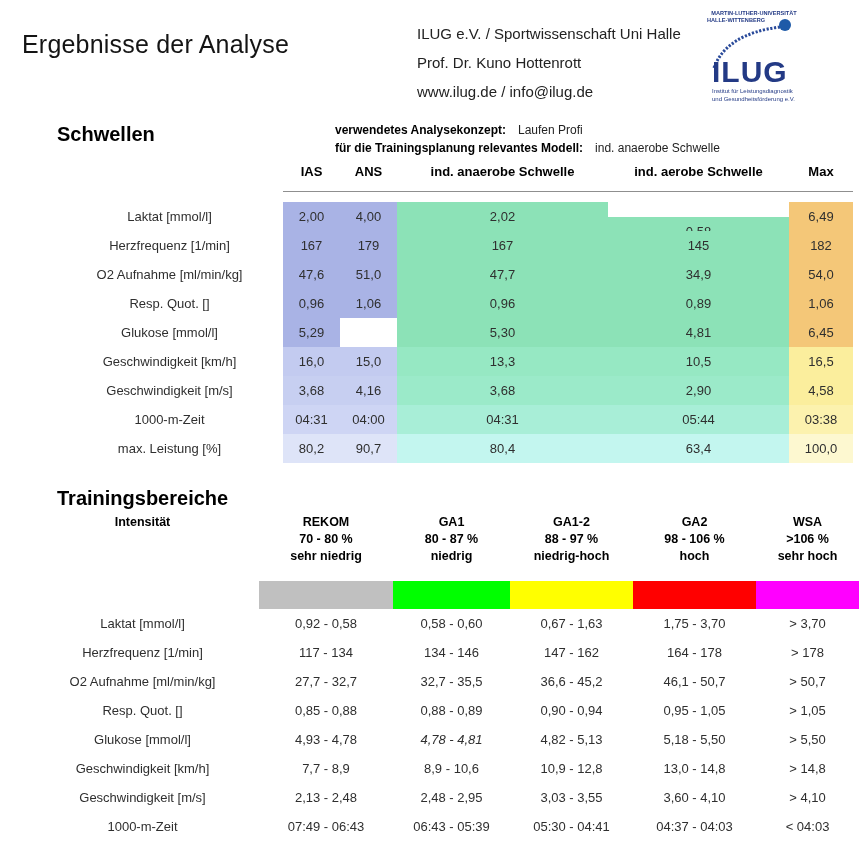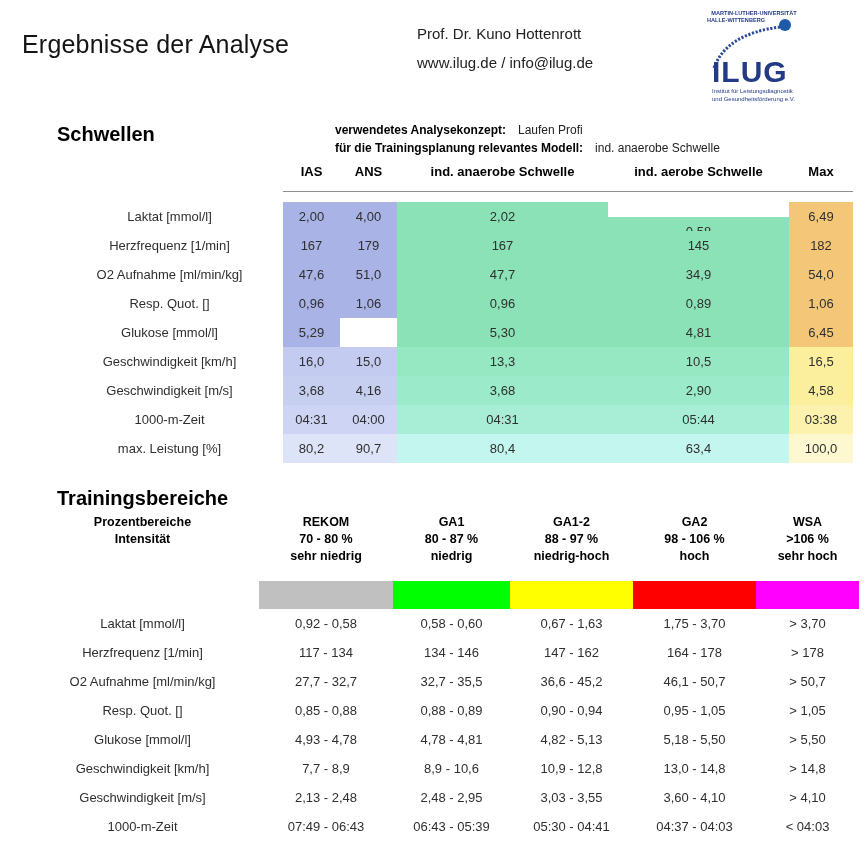--- a/index.html
+++ b/index.html
@@ -23,20 +23,21 @@
   svg text{font-family:"Liberation Sans","DejaVu Sans",sans-serif;}
 </style>
 </head>
 <body>
 
 <div id="page">
 
   <div class="abs page-title" style="left:22px;top:30px;">Ergebnisse der Analyse</div>
 
   <div class="abs" style="left:417px;top:19px;">
+    <div class="org-line">ILUG e.V. / Sportwissenschaft Uni Halle</div>
     <div class="org-line">Prof. Dr. Kuno Hottenrott</div>
     <div class="org-line">www.ilug.de / info@ilug.de</div>
   </div>
 
   <div class="abs" style="left:698px;top:6px;width:112px;height:102px;">
     <svg width="112" height="102" viewBox="0 0 112 102">
       <text x="56" y="9" font-size="5.6" font-weight="bold" fill="#233a85" text-anchor="middle" id="logo-top1">MARTIN-LUTHER-UNIVERSITÄT</text>
       <text x="38" y="16" font-size="5.6" font-weight="bold" fill="#233a85" text-anchor="middle" id="logo-top2">HALLE-WITTENBERG</text>
       <path d="M 16 62 Q 28 28 82 21" fill="none" stroke="#2a4a9a" stroke-width="3" stroke-dasharray="2.2,1.6"></path>
       <circle cx="87" cy="19" r="6" fill="#1e5aa8"></circle>
@@ -119,21 +120,20 @@
       <div class="abs cell" style="left: 340px; top: 434px; width: 57px; height: 29px; background: rgb(222, 228, 248);">90,7</div>
       <div class="abs cell" style="left: 397px; top: 434px; width: 211px; height: 29px; background: rgb(195, 246, 239);">80,4</div>
       <div class="abs cell" style="left: 608px; top: 434px; width: 181px; height: 29px; background: rgb(195, 246, 239);">63,4</div>
       <div class="abs cell" style="left: 789px; top: 434px; width: 64px; height: 29px; background: rgb(253, 248, 208);">100,0</div>
     </div>
 
   <div class="abs section-heading" style="left:57px;top:487px;">Trainingsbereiche</div>
 
   <div id="t2-headers">
       <div class="abs zone-head" style="left: 0px; top: 514px; width: 259px; padding-left: 26px; box-sizing: border-box;">
-        <div class="abs zone-head" style="position: static;">Prozentbereiche</div>
         <div class="abs zone-head" style="position: static;">Intensität</div>
       </div>
       <div class="abs zone-head" style="left: 259px; top: 514px; width: 134px;">
         <div class="abs zone-head" style="position: static;">REKOM</div>
         <div class="abs zone-head" style="position: static;">70 - 80 %</div>
         <div class="abs zone-head" style="position: static;">sehr niedrig</div>
       </div>
       <div class="abs zone-head" style="left: 393px; top: 514px; width: 117px;">
         <div class="abs zone-head" style="position: static;">GA1</div>
         <div class="abs zone-head" style="position: static;">80 - 87 %</div>
@@ -182,21 +182,21 @@
       <div class="abs cell" style="left: 633px; top: 667px; width: 123px; height: 29px;">46,1 - 50,7</div>
       <div class="abs cell" style="left: 756px; top: 667px; width: 103px; height: 29px;">&gt; 50,7</div>
       <div class="abs row-label" style="left: 0px; top: 696px; width: 259px; height: 29px; padding-left: 26px;">Resp. Quot. []</div>
       <div class="abs cell" style="left: 259px; top: 696px; width: 134px; height: 29px;">0,85 - 0,88</div>
       <div class="abs cell" style="left: 393px; top: 696px; width: 117px; height: 29px;">0,88 - 0,89</div>
       <div class="abs cell" style="left: 510px; top: 696px; width: 123px; height: 29px;">0,90 - 0,94</div>
       <div class="abs cell" style="left: 633px; top: 696px; width: 123px; height: 29px;">0,95 - 1,05</div>
       <div class="abs cell" style="left: 756px; top: 696px; width: 103px; height: 29px;">&gt; 1,05</div>
       <div class="abs row-label" style="left: 0px; top: 725px; width: 259px; height: 29px; padding-left: 26px;">Glukose [mmol/l]</div>
       <div class="abs cell" style="left: 259px; top: 725px; width: 134px; height: 29px;">4,93 - 4,78</div>
-      <div class="abs cell" style="left: 393px; top: 725px; width: 117px; height: 29px;">4,78 - 4,81</div>
+      <div class="abs cell" style="left: 393px; top: 725px; width: 117px; height: 29px; font-style: italic;">4,78 - 4,81</div>
       <div class="abs cell" style="left: 510px; top: 725px; width: 123px; height: 29px;">4,82 - 5,13</div>
       <div class="abs cell" style="left: 633px; top: 725px; width: 123px; height: 29px;">5,18 - 5,50</div>
       <div class="abs cell" style="left: 756px; top: 725px; width: 103px; height: 29px;">&gt; 5,50</div>
       <div class="abs row-label" style="left: 0px; top: 754px; width: 259px; height: 29px; padding-left: 26px;">Geschwindigkeit [km/h]</div>
       <div class="abs cell" style="left: 259px; top: 754px; width: 134px; height: 29px;">7,7 - 8,9</div>
       <div class="abs cell" style="left: 393px; top: 754px; width: 117px; height: 29px;">8,9 - 10,6</div>
       <div class="abs cell" style="left: 510px; top: 754px; width: 123px; height: 29px;">10,9 - 12,8</div>
       <div class="abs cell" style="left: 633px; top: 754px; width: 123px; height: 29px;">13,0 - 14,8</div>
       <div class="abs cell" style="left: 756px; top: 754px; width: 103px; height: 29px;">&gt; 14,8</div>
       <div class="abs row-label" style="left: 0px; top: 783px; width: 259px; height: 29px; padding-left: 26px;">Geschwindigkeit [m/s]</div>

